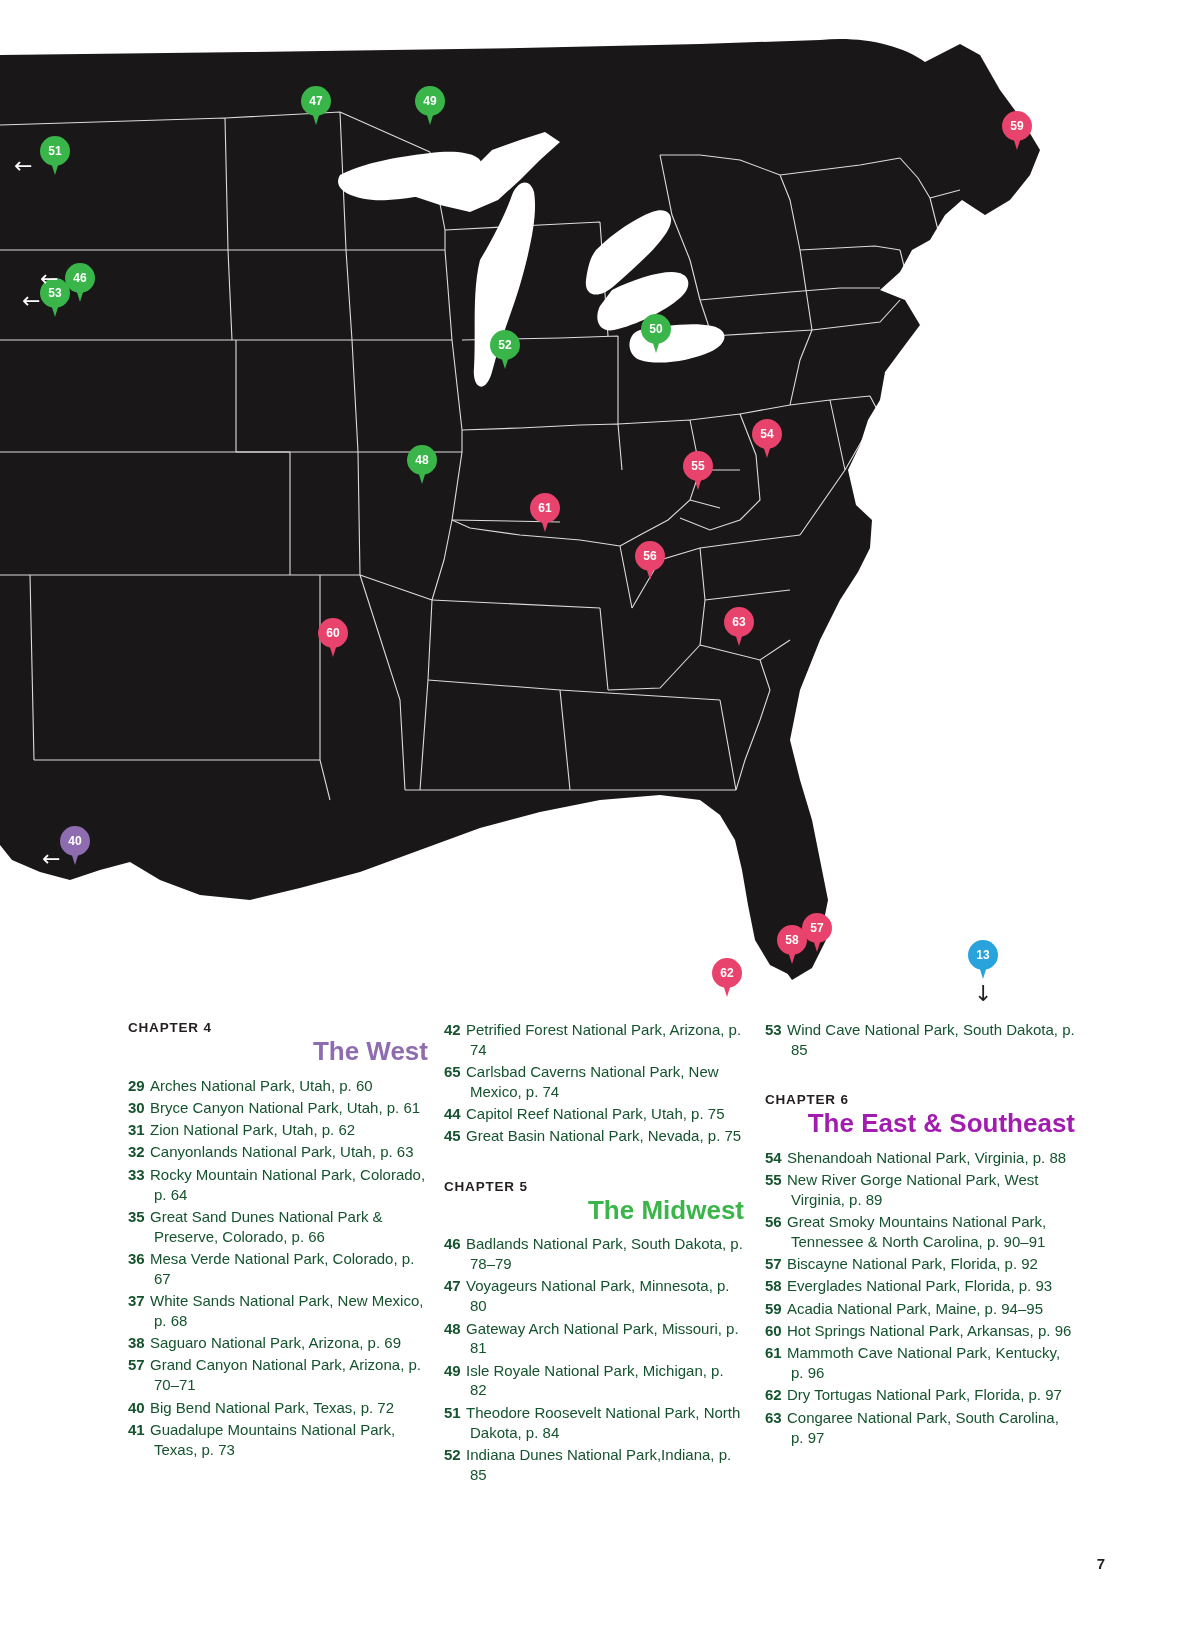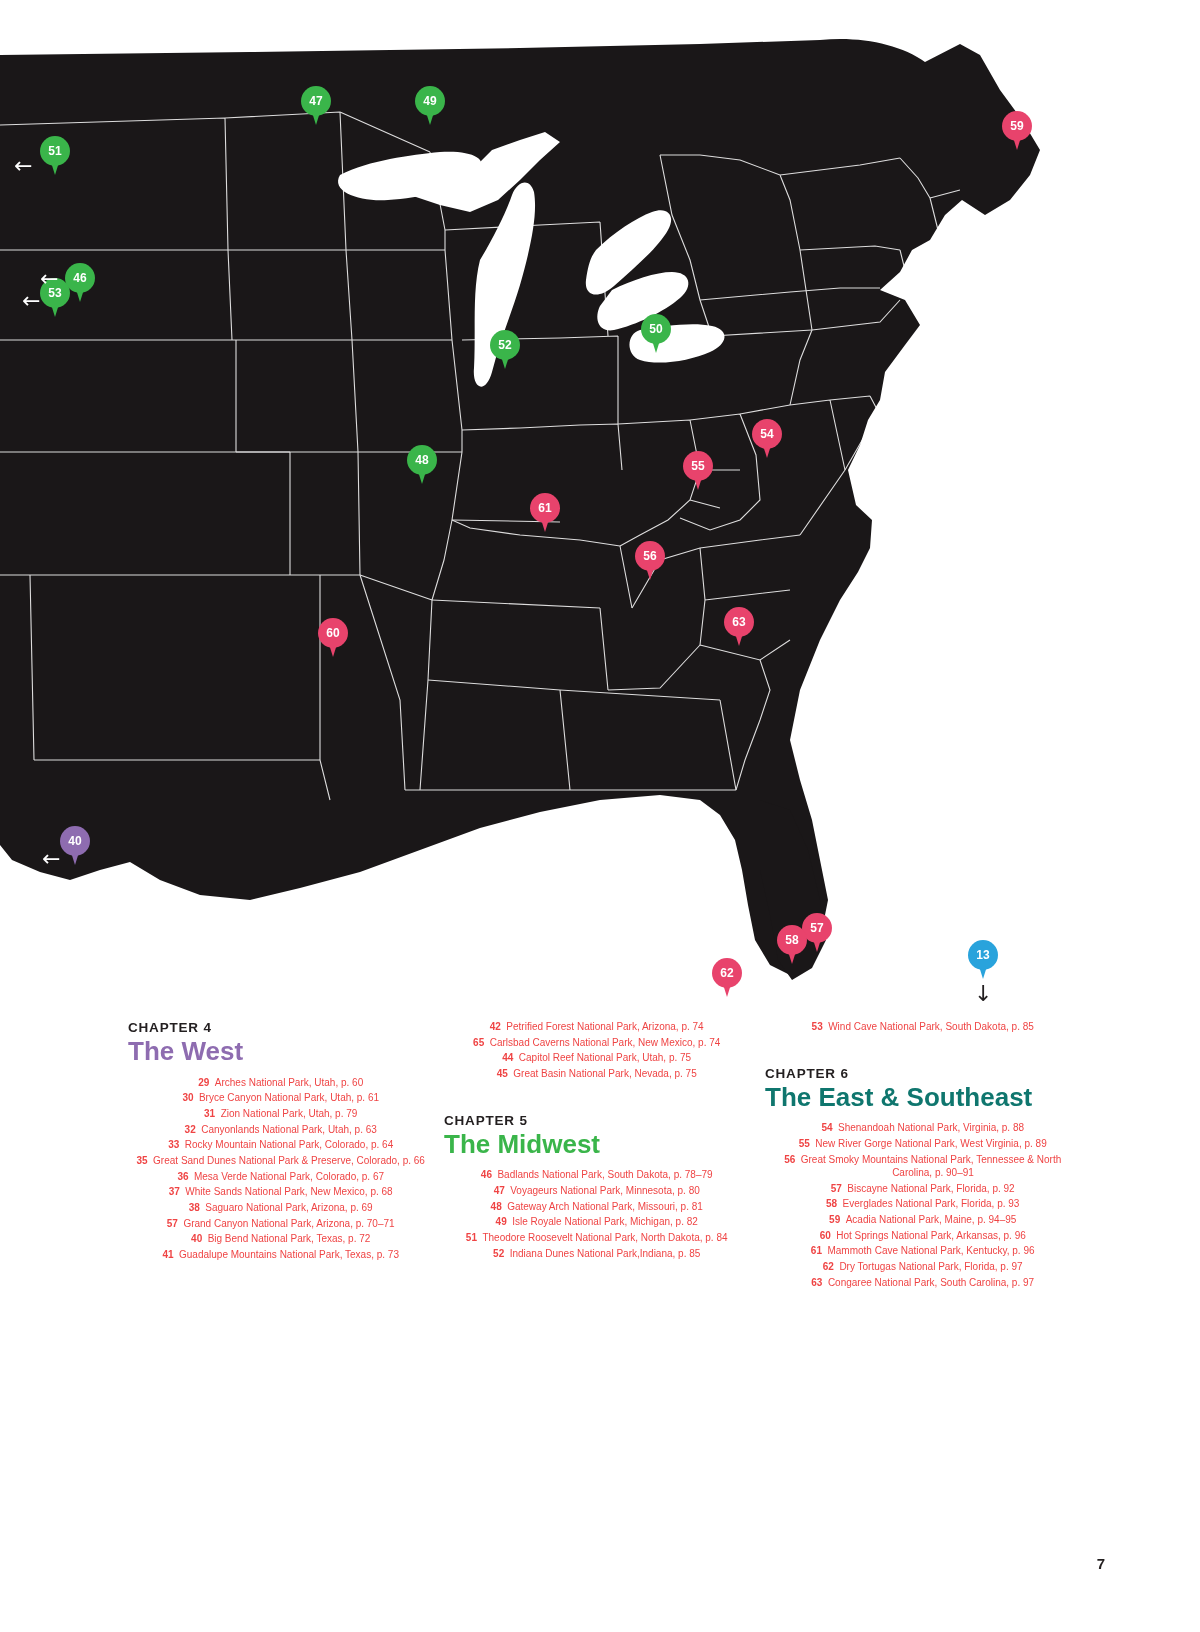--- a/index.html
+++ b/index.html
@@ -101,38 +101,38 @@
     letter-spacing: 0.06em;
     font-weight: 600;
     color: #231f20;
     margin: 0 0 2px 0;
   }
   .chapter-title {
     font-size: 26px;
     font-weight: bold;
     margin: 0 0 10px 0;
     line-height: 1.1;
+    text-align: right;
   }
   .chapter-title.west { color: #8e6cb0; }
   .chapter-title.midwest { color: #3ab54a; }
-  .chapter-title.east { color: #0f766e; }
+  .chapter-title.east { color: #a21caf; }
 
   ul.park-list {
     list-style: none;
     margin: 0;
     padding: 0;
   }
   ul.park-list li {
-    font-size: 10px;
+    font-size: 15px;
     line-height: 1.32;
     margin-bottom: 2.5px;
     padding-left: 26px;
     text-indent: -26px;
-    color: #ef4444;
-    text-align: center;
+    color: #14532d;
   }
   ul.park-list li .n {
     font-weight: bold;
     display: inline-block;
     width: 22px;
     text-indent: 0;
   }
 
   .spacer-block { height: 30px; }
 
@@ -338,21 +338,21 @@
 </div>
 
 <div id="legend">
 
   <div class="col" id="col1">
     <div class="chapter-kicker">CHAPTER 4</div>
     <div class="chapter-title west">The West</div>
     <ul class="park-list" id="list-ch4">
         <li><span class="n">29</span><span>Arches National Park, Utah, p. 60</span></li>
         <li><span class="n">30</span><span>Bryce Canyon National Park, Utah, p. 61</span></li>
-        <li><span class="n">31</span><span>Zion National Park, Utah, p. 79</span></li>
+        <li><span class="n">31</span><span>Zion National Park, Utah, p. 62</span></li>
         <li><span class="n">32</span><span>Canyonlands National Park, Utah, p. 63</span></li>
         <li><span class="n">33</span><span>Rocky Mountain National Park, Colorado, p. 64</span></li>
         <li><span class="n">35</span><span>Great Sand Dunes National Park &amp; Preserve, Colorado, p. 66</span></li>
         <li><span class="n">36</span><span>Mesa Verde National Park, Colorado, p. 67</span></li>
         <li><span class="n">37</span><span>White Sands National Park, New Mexico, p. 68</span></li>
         <li><span class="n">38</span><span>Saguaro National Park, Arizona, p. 69</span></li>
         <li><span class="n">57</span><span>Grand Canyon National Park, Arizona, p. 70–71</span></li>
         <li><span class="n">40</span><span>Big Bend National Park, Texas, p. 72</span></li>
         <li><span class="n">41</span><span>Guadalupe Mountains National Park, Texas, p. 73</span></li>
       </ul>

